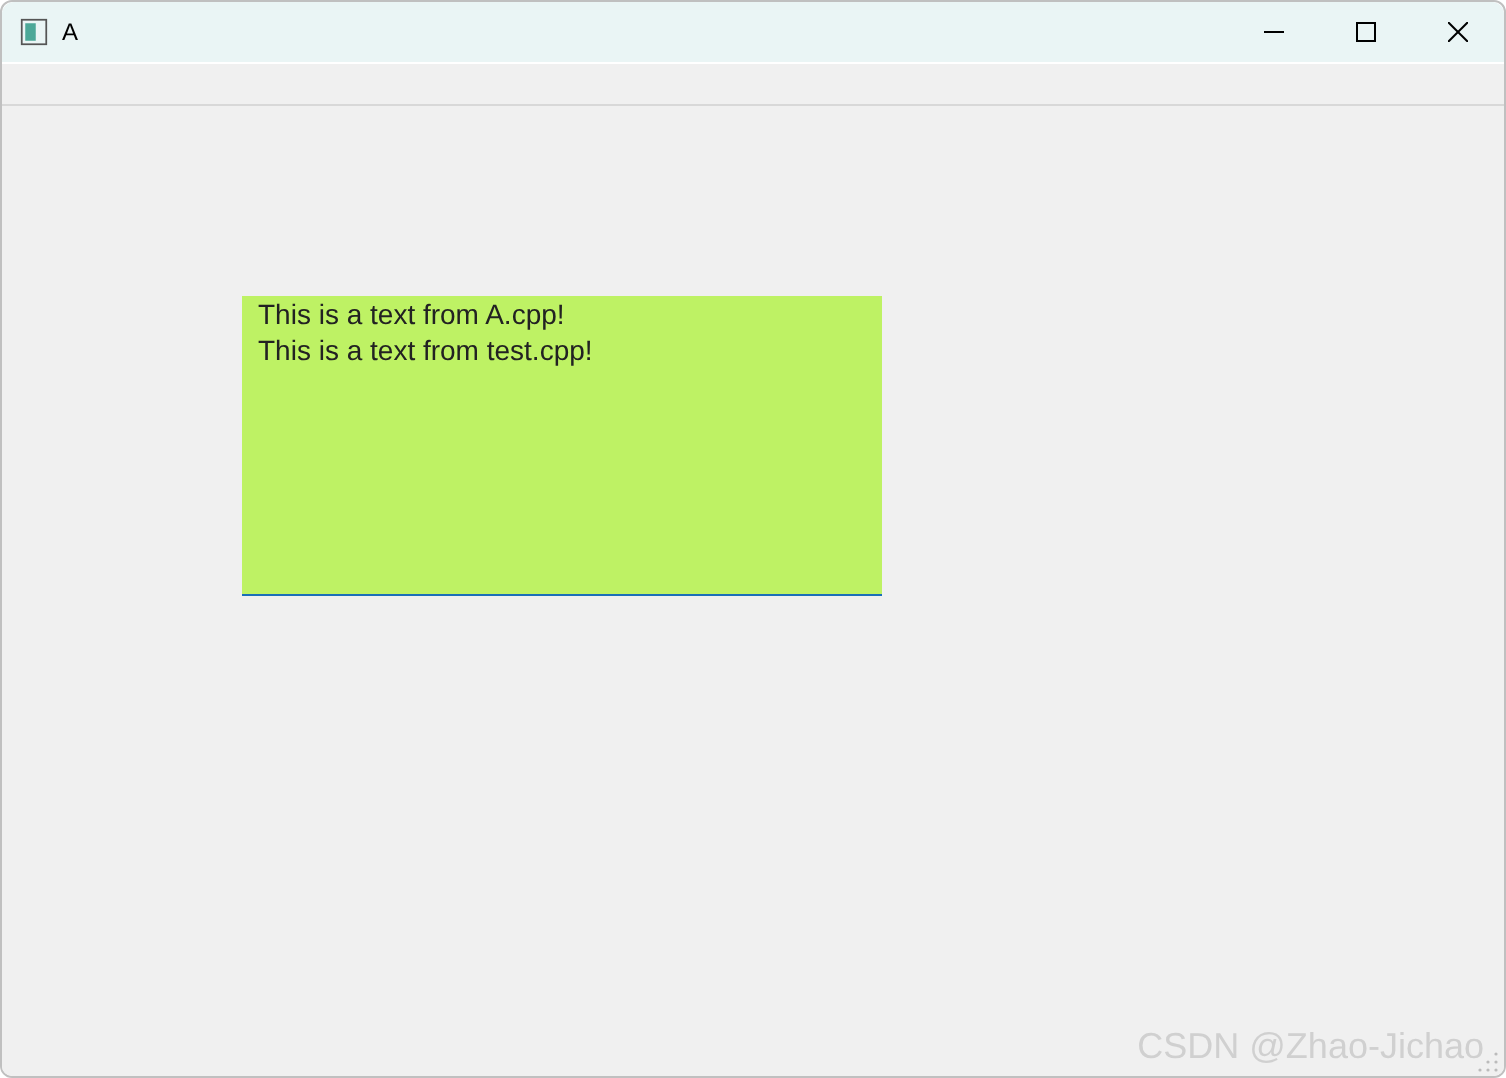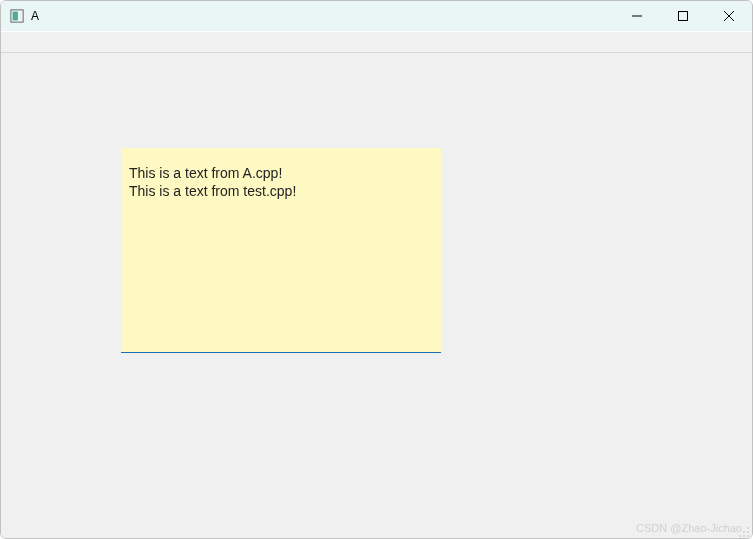--- a/index.html
+++ b/index.html
@@ -72,34 +72,34 @@
     .client-area {
       height: calc(100% - 52px);
       background: #f0f0f0;
       position: relative;
     }
     .text-widget {
       position: absolute;
       left: 120px;
       top: 95px;
       width: 320px;
-      height: 205px;
-      background: #fef9c3;
+      height: 150px;
+      background: #bef264;
       border-bottom: 1px solid #1a6fb8;
-      padding: 16px 8px;
+      padding: 0 8px;
       font-size: 14px;
       color: #222;
       line-height: 1.3;
       white-space: pre-line;
     }
     .watermark {
       position: absolute;
       right: 10px;
       bottom: 4px;
-      font-size: 11px;
+      font-size: 18px;
       color: #d0d0d0;
       font-family: Arial, sans-serif;
       pointer-events: none;
     }
     .resize-grip {
       position: absolute;
       right: 2px;
       bottom: 2px;
       width: 12px;
       height: 12px;

